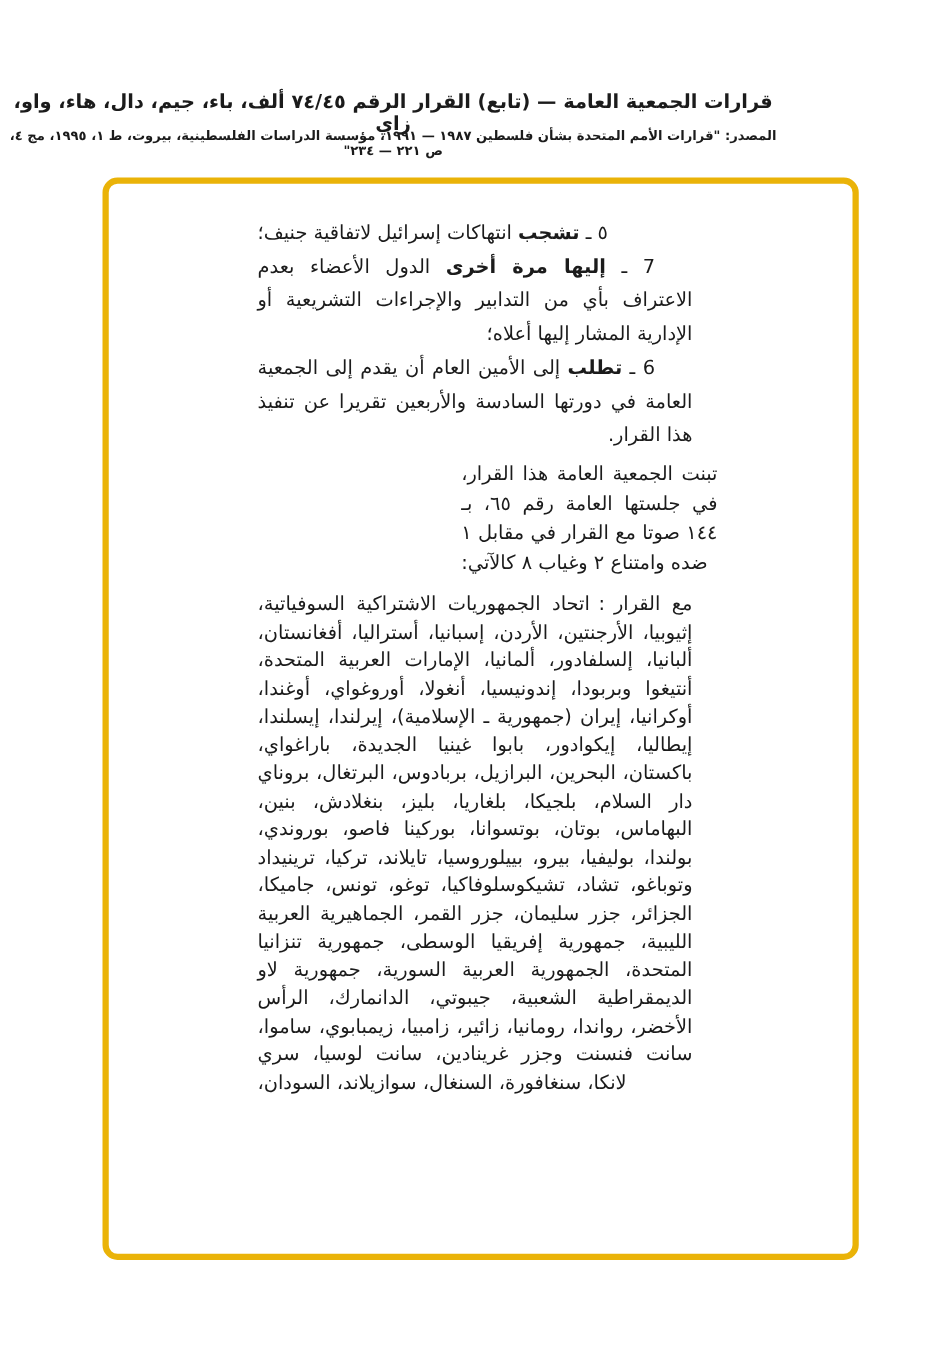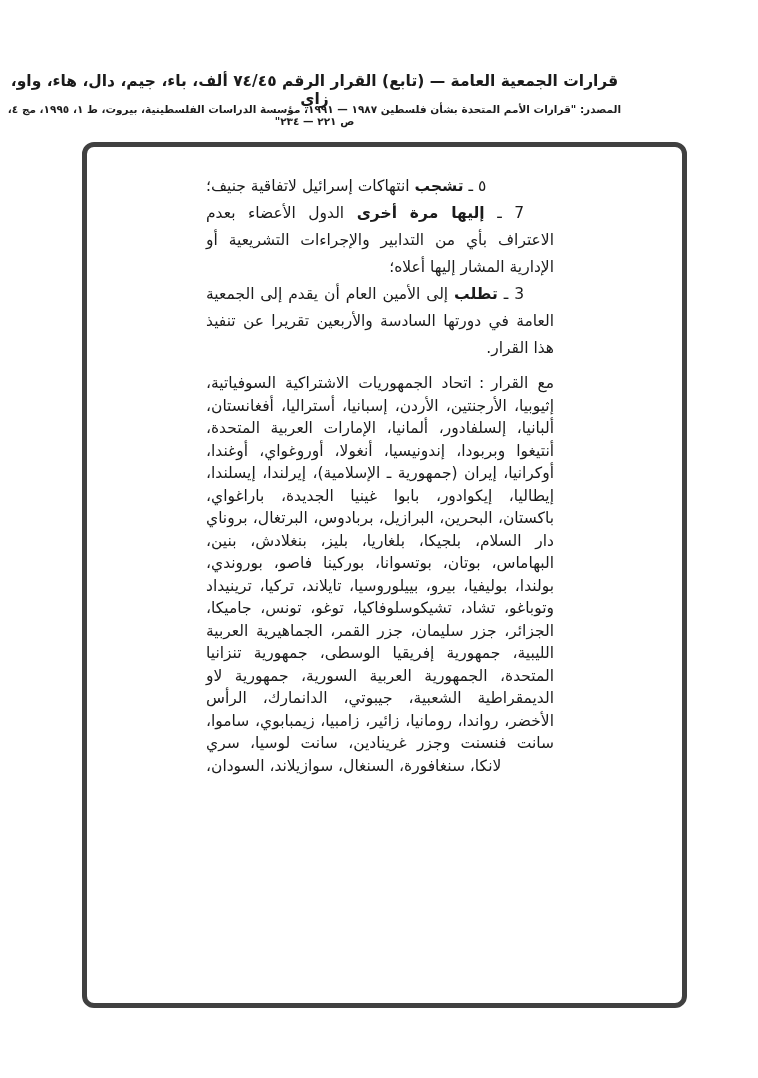--- a/index.html
+++ b/index.html
@@ -14,21 +14,21 @@
     text-align:center;font-weight:bold;font-size:15.5px;
     letter-spacing:0;
   }
   .src{
     position:absolute;top:103px;left:0;right:0;
     text-align:center;font-weight:bold;font-size:10.5px;
   }
   .frame{
     position:absolute;left:82px;top:142px;
     width:595px;height:856px;
-    border:5px solid #404040;border-radius:12px;
+    border:5px solid #eab308;border-radius:12px;
     box-sizing:content-box;
   }
   .content{
     margin:26px 128px 0 0;
     width:348px;
     font-size:15.5px;
   }
   .clause{
     margin:0;
     text-align:justify;
@@ -70,24 +70,25 @@
     <div class="content">
 
       <p class="clause single"><span>٥ ـ</span>
         <span class="v">تشجب</span>
         <span>انتهاكات إسرائيل لاتفاقية جنيف؛</span></p>
 
       <p class="clause"><span>7 ـ</span>
         <span class="v">إليها مرة أخرى</span>
         <span>الدول الأعضاء بعدم الاعتراف بأي من التدابير والإجراءات التشريعية أو الإدارية المشار إليها أعلاه؛</span></p>
 
-      <p class="clause"><span>3 ـ</span>
+      <p class="clause"><span>6 ـ</span>
         <span class="v">تطلب</span>
         <span>إلى الأمين العام أن يقدم إلى الجمعية العامة في دورتها السادسة والأربعين تقريرا عن تنفيذ هذا القرار.</span></p>
 
+      <p class="adopt">تبنت الجمعية العامة هذا القرار، في جلستها العامة رقم ٦٥، بـ ١٤٤ صوتا مع القرار في مقابل ١ ضده وامتناع ٢ وغياب ٨ كالآتي:</p>
 
       <p class="votelist"><span>مع القرار</span><span class="sep">:</span><span>اتحاد الجمهوريات الاشتراكية السوفياتية، إثيوبيا، الأرجنتين، الأردن، إسبانيا، أستراليا، أفغانستان، ألبانيا، إلسلفادور، ألمانيا، الإمارات العربية المتحدة، أنتيغوا وبربودا، إندونيسيا، أنغولا، أوروغواي، أوغندا، أوكرانيا، إيران (جمهورية ـ الإسلامية)، إيرلندا، إيسلندا، إيطاليا، إيكوادور، بابوا غينيا الجديدة، باراغواي، باكستان، البحرين، البرازيل، بربادوس، البرتغال، بروناي دار السلام، بلجيكا، بلغاريا، بليز، بنغلادش، بنين، البهاماس، بوتان، بوتسوانا، بوركينا فاصو، بوروندي، بولندا، بوليفيا، بيرو، بييلوروسيا، تايلاند، تركيا، ترينيداد وتوباغو، تشاد، تشيكوسلوفاكيا، توغو، تونس، جاميكا، الجزائر، جزر سليمان، جزر القمر، الجماهيرية العربية الليبية، جمهورية إفريقيا الوسطى، جمهورية تنزانيا المتحدة، الجمهورية العربية السورية، جمهورية لاو الديمقراطية الشعبية، جيبوتي، الدانمارك، الرأس الأخضر، رواندا، رومانيا، زائير، زامبيا، زيمبابوي، ساموا، سانت فنسنت وجزر غرينادين، سانت لوسيا، سري لانكا، سنغافورة، السنغال، سوازيلاند، السودان،</span></p>
 
     </div>
   </div>
 
 
 </div>
 
 </body></html>

